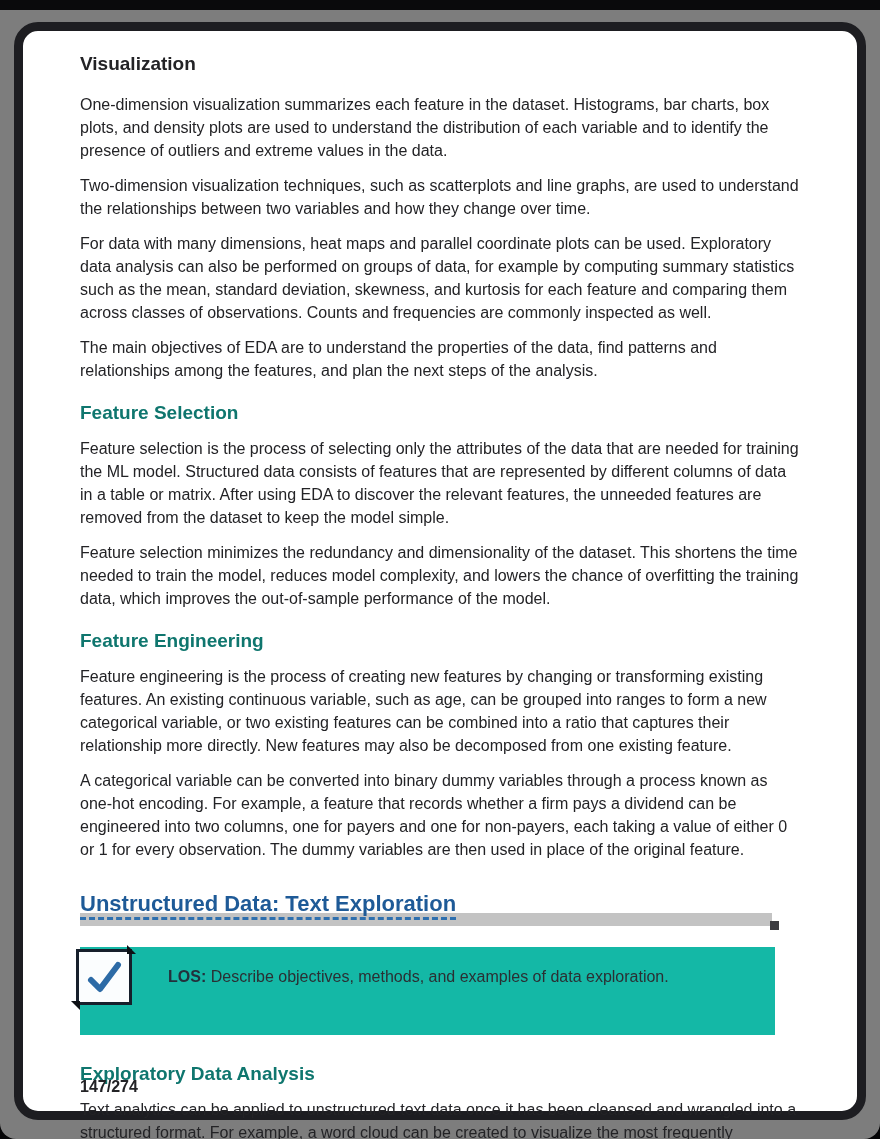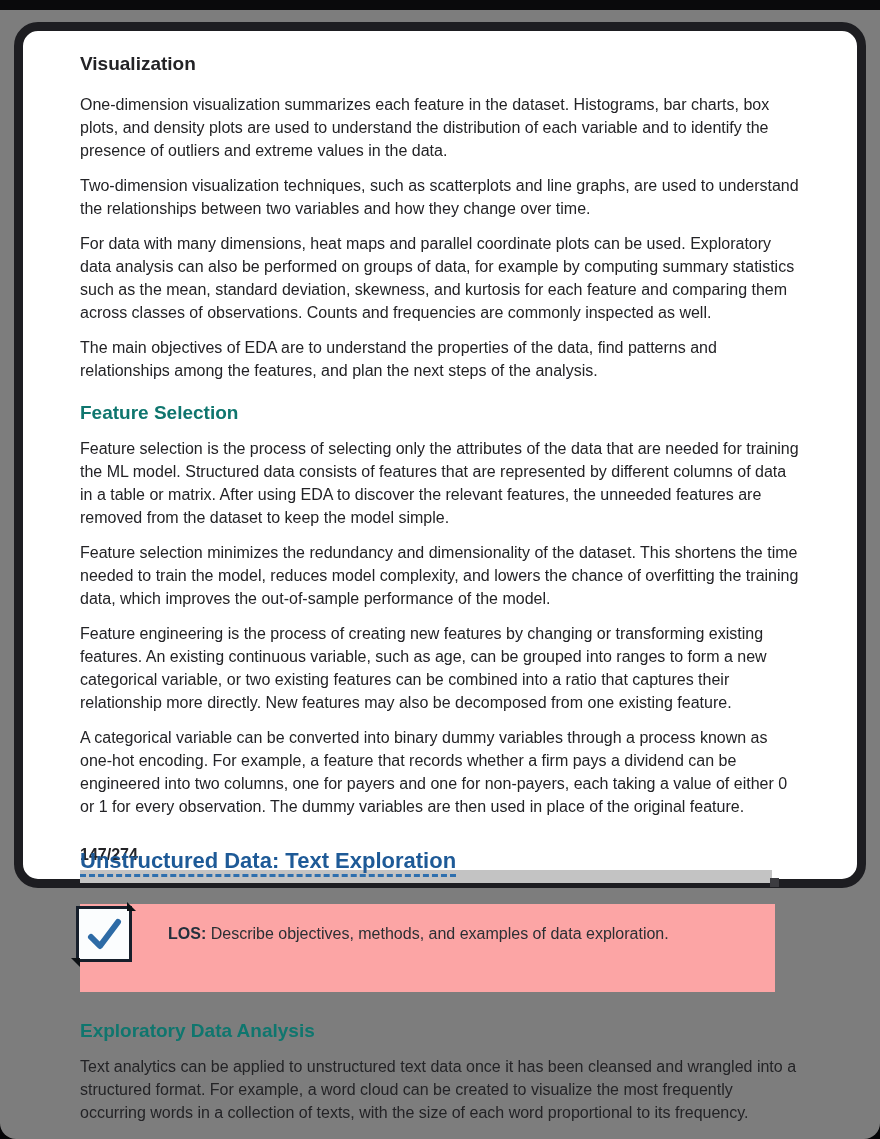--- a/index.html
+++ b/index.html
@@ -9,21 +9,21 @@
     font-family:"Liberation Sans", sans-serif;
   }
   .gray-mat{
     position:absolute;left:0;top:10px;width:880px;height:1129px;
     background:#7d7d7d;border-radius:0 0 16px 16px;
   }
   .top-strip{
     position:absolute;left:0;top:0;width:880px;height:10px;background:#0a0a0c;
   }
   .page-frame{
-    position:absolute;left:14px;top:22px;width:852px;height:866px;
+    position:absolute;left:14px;top:22px;width:852px;height:1098px;
     box-sizing:border-box;border:9px solid #1d1d21;border-radius:24px;
     background:#ffffff;
   }
   .page-content{
     position:absolute;left:0;top:0;right:0;bottom:0;
     padding:16px 55px 0 57px;box-sizing:border-box;
     color:#232326;
   }
   .intro-heading{
     font-size:19px;font-weight:bold;color:#232326;margin:6px 0 18px 0;
@@ -46,21 +46,21 @@
   }
   .major-heading{
     position:relative;z-index:1;font-size:22px;font-weight:bold;color:#1e5a97;
     margin:0;display:inline-block;
   }
   .major-heading .dash-underline{
     border-bottom:3px dashed #2e6fae;padding-bottom:1px;
   }
   .los-box{
     position:relative;margin:16px 16px 0 0;width:695px;box-sizing:border-box;
-    background:#fca5a5;padding:20px 24px 20px 88px;min-height:88px;
+    background:#14b8a6;padding:20px 24px 20px 88px;min-height:88px;
   }
   .check-square{
     position:absolute;left:-4px;top:2px;width:56px;height:56px;
     background:#fbfdfe;border:3px solid #161f2b;box-sizing:border-box;
     display:flex;align-items:center;justify-content:center;
   }
   .check-square .fold-tr{
     position:absolute;top:-7px;right:-7px;width:0;height:0;
     border-bottom:9px solid #0d1115;border-right:9px solid transparent;
   }
@@ -91,20 +91,21 @@
     <p class="body-par">One-dimension visualization summarizes each feature in the dataset. Histograms, bar charts, box plots, and density plots are used to understand the distribution of each variable and to identify the presence of outliers and extreme values in the data.</p>
     <p class="body-par">Two-dimension visualization techniques, such as scatterplots and line graphs, are used to understand the relationships between two variables and how they change over time.</p>
     <p class="body-par">For data with many dimensions, heat maps and parallel coordinate plots can be used. Exploratory data analysis can also be performed on groups of data, for example by computing summary statistics such as the mean, standard deviation, skewness, and kurtosis for each feature and comparing them across classes of observations. Counts and frequencies are commonly inspected as well.</p>
     <p class="body-par">The main objectives of EDA are to understand the properties of the data, find patterns and relationships among the features, and plan the next steps of the analysis.</p>
 
     <div class="sub-heading">Feature Selection</div>
 
     <p class="body-par">Feature selection is the process of selecting only the attributes of the data that are needed for training the ML model. Structured data consists of features that are represented by different columns of data in a table or matrix. After using EDA to discover the relevant features, the unneeded features are removed from the dataset to keep the model simple.</p>
     <p class="body-par">Feature selection minimizes the redundancy and dimensionality of the dataset. This shortens the time needed to train the model, reduces model complexity, and lowers the chance of overfitting the training data, which improves the out-of-sample performance of the model.</p>
 
+    <div class="sub-heading">Feature Engineering</div>
 
     <p class="body-par">Feature engineering is the process of creating new features by changing or transforming existing features. An existing continuous variable, such as age, can be grouped into ranges to form a new categorical variable, or two existing features can be combined into a ratio that captures their relationship more directly. New features may also be decomposed from one existing feature.</p>
     <p class="body-par">A categorical variable can be converted into binary dummy variables through a process known as one-hot encoding. For example, a feature that records whether a firm pays a dividend can be engineered into two columns, one for payers and one for non-payers, each taking a value of either 0 or 1 for every observation. The dummy variables are then used in place of the original feature.</p>
 
     <div class="major-heading-wrap">
       <div class="heading-bar">
         <span class="bar-notch"></span>
       </div>
       <h2 class="major-heading"><span class="dash-underline">Unstructured Data: Text Exploration</span></h2>
     </div>

